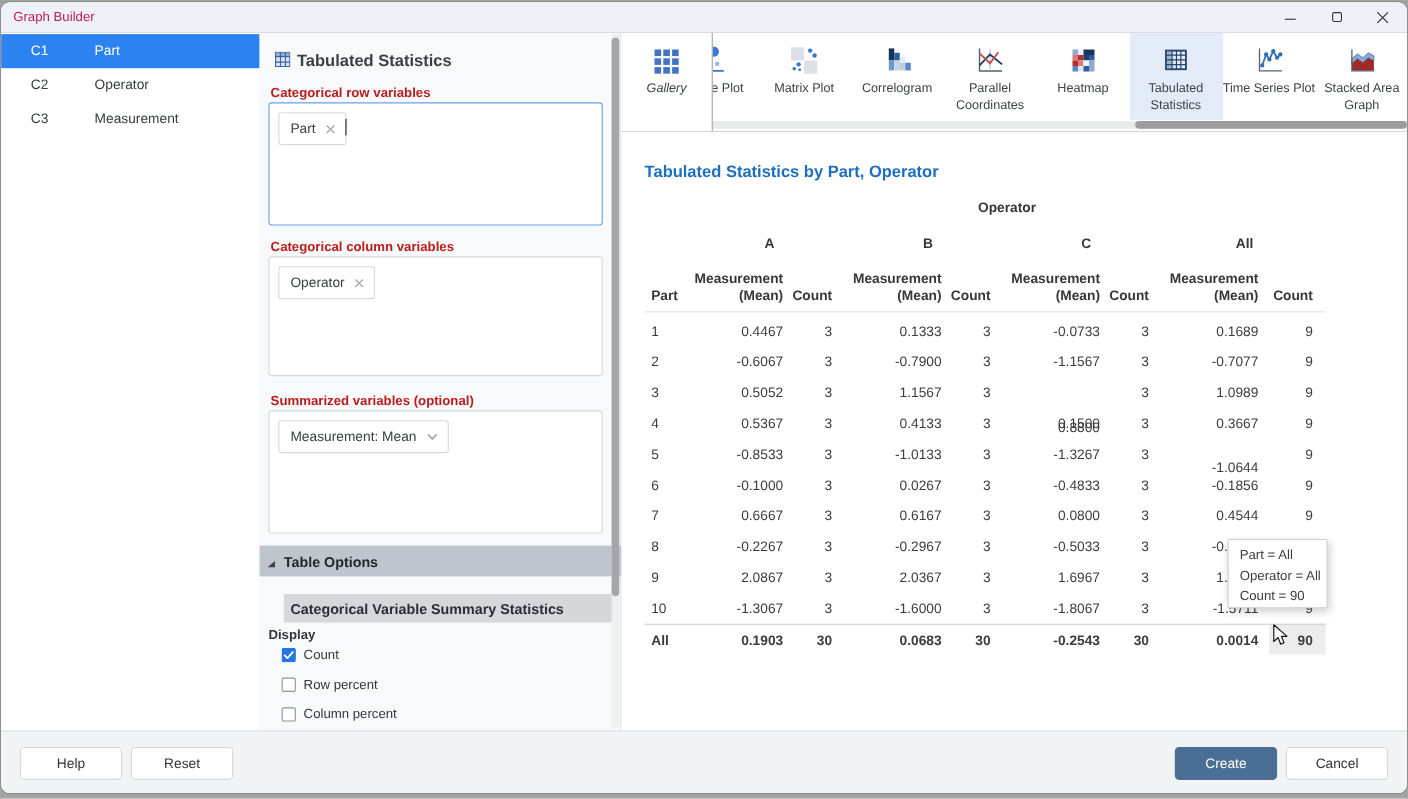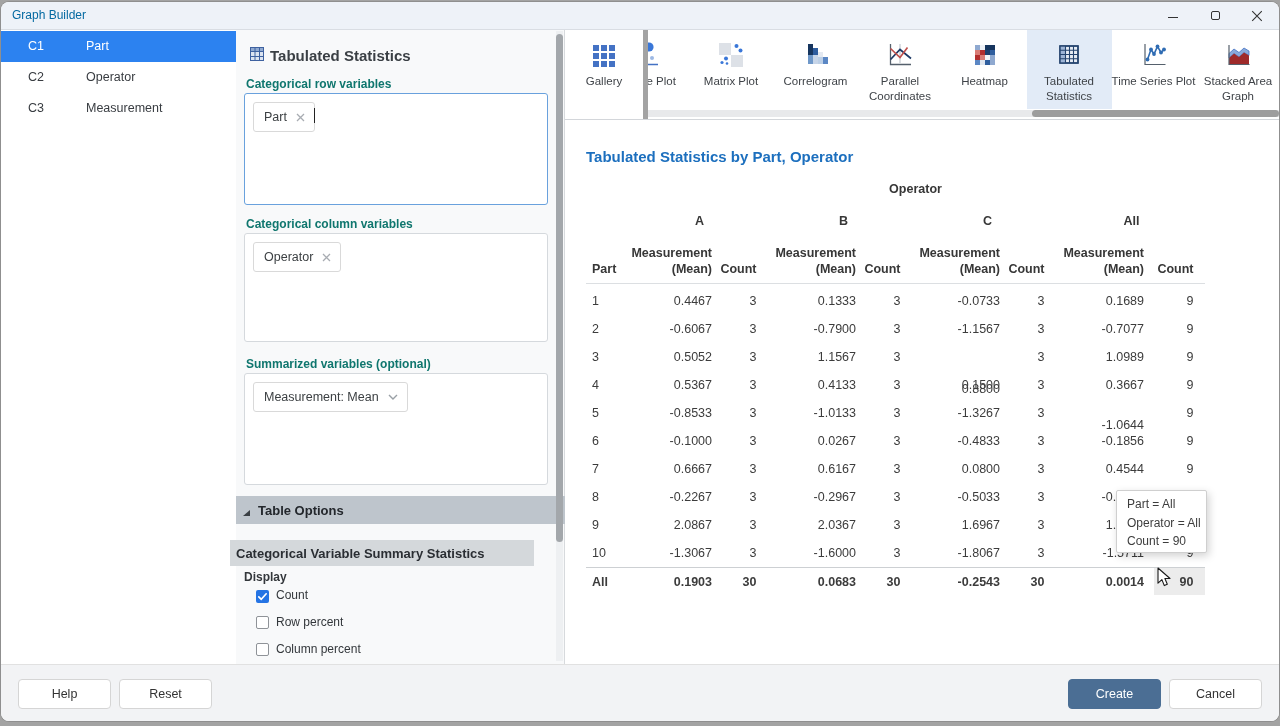--- a/index.html
+++ b/index.html
@@ -6,36 +6,36 @@
   html,body { width:1280px; height:726px; overflow:hidden; }
   body { background:#a3a3a3; font-family:"Liberation Sans",sans-serif; -webkit-font-smoothing:antialiased; }
   #stage-root { position:relative; width:1280px; height:726px; }
   .window { position:absolute; left:1px; top:2px; width:1278px; height:719px; background:#fff;
             border-radius:8px; overflow:hidden; box-shadow:0 0 0 1px rgba(120,120,120,.45); }
   .stage { position:absolute; left:-1px; top:-2px; width:1280px; height:726px; }
   .abs { position:absolute; }
 
   
   .titlebar { left:1px; top:2px; width:1278px; height:28px; background:#eef2f8; border-bottom:1px solid #d9dde3; }
-  .titlebar .title { position:absolute; left:11px; top:0; height:27px; line-height:27px; font-size:12px; color:#0369a1; }
+  .titlebar .title { position:absolute; left:11px; top:0; height:27px; line-height:27px; font-size:12px; color:#be185d; }
   .winbtn { position:absolute; top:0; width:40px; height:27px; display:flex; align-items:center; justify-content:center; }
   .minimize-glyph { width:10px; height:0; border-top:1px solid #333; margin-top:4px; }
   .maximize-glyph { width:9px; height:9px; border:1.1px solid #333; border-radius:2px; }
 
   
   .left-panel { left:1px; top:30px; width:235px; height:634px; background:#fff; }
   .col-row { position:absolute; left:0; width:235px; height:31px; line-height:31px; font-size:12.5px; color:#383c41; cursor:default; }
   .col-row .col-id { position:absolute; left:27px; }
   .col-row .col-name { position:absolute; left:85px; }
   .col-row.selected { background:#2c82f0; color:#ffffff; }
 
   
   .mid-panel { left:236px; top:30px; width:329px; height:634px; background:#f8f9fa; border-right:1px solid #d7dadd; }
   .panel-header-title { font-size:15px; font-weight:bold; color:#3a3f44; }
-  .field-label { font-size:12px; font-weight:bold; color:#0f766e; }
+  .field-label { font-size:12px; font-weight:bold; color:#b91c1c; }
   .var-box { position:absolute; background:#fff; border:1px solid #d5d9dd; border-radius:3px; }
   .var-box.focused { border:1px solid #69a1dd; }
   .chip { position:absolute; background:#fff; border:1px solid #d9d9d9; border-radius:3px; height:30px;
           display:flex; align-items:center; padding:0 9px 0 10px; font-size:12.5px; color:#3c4043; }
   .chip .chip-label { margin-right:9px; }
   .caret-line { position:absolute; width:1px; height:15px; background:#222; }
   .options-bar { position:absolute; background:#bec5cc; display:flex; align-items:center; }
   .options-bar .bar-text { font-size:13px; font-weight:bold; color:#23272c; margin-left:22px; }
   .collapse-tri { position:absolute; left:7px; top:14px; width:7px; height:6px; }
   .collapse-tri svg { display:block; }
@@ -48,21 +48,21 @@
   .check-row .cb-label { font-size:12px; color:#33373b; margin-left:7px; }
 
   
   .v-scroll-track { left:556px; top:31px; width:7px; height:630px; background:#eef0f2; }
   .v-scroll-thumb { position:absolute; left:0; top:3px; width:7px; height:508px; background:#a3a7ab; border-radius:3.5px; }
   .h-scroll-track { left:648px; top:110px; width:632px; height:7px; background:#e8e9eb; }
   .h-scroll-thumb { position:absolute; top:0; height:7px; background:#9d9d9d; border-radius:3.5px; }
 
   
   .gallery-strip { left:565px; top:30px; width:715px; height:90px; background:#fff; border-bottom:1px solid #d3d6da; }
-  .gallery-fixed { position:absolute; left:0; top:0; width:83px; height:89px; background:#fff; border-right:5px solid #a3a3a3; z-index:3; }
+  .gallery-fixed { position:absolute; left:0; top:0; width:83px; height:89px; background:#fff; border-right:1px solid #a3a3a3; z-index:3;font-style:italic; }
   .gallery-scroll { position:absolute; left:83px; top:0; width:631px; height:79px; overflow:hidden; }
   .g-item { position:absolute; top:0; width:85px; height:79px; text-align:center; }
   .g-item.selected { background:#e2ebf7; }
   .g-item .g-icon { position:absolute; left:50%; top:11px; width:28px; height:28px; margin-left:-14px; }
   .g-item .g-label { position:absolute; left:50%; width:92px; margin-left:-46px; top:44px; font-size:11.5px; line-height:14.5px; color:#3f4348; }
   .gallery-fixed .g-icon { position:absolute; left:50%; top:11px; width:28px; height:28px; margin-left:-14px; }
   .gallery-fixed .g-label { position:absolute; left:0; right:0; top:44px; text-align:center; font-size:11.5px; line-height:14.5px; color:#3f4348; }
 
   
   .table-area { left:565px; top:120px; width:714px; height:544px; background:#fff; }
@@ -169,21 +169,21 @@
 
       <div class="abs options-bar" style="left:236px; top:496px; width:329px; height:28px;">
         <div class="collapse-tri">
             <svg width="7" height="6" viewBox="0 0 7 6">
               <polygon points="7,0 7,6 0,6" fill="#3a3f44"></polygon>
             </svg>
           </div>
         <span class="bar-text">Table Options</span>
       </div>
 
-      <div class="abs section-header" style="left:230px; top:540px; width:304px; height:26px;">
+      <div class="abs section-header" style="left:258px; top:540px; width:304px; height:26px;">
         <span>Categorical Variable Summary Statistics</span>
       </div>
       <div class="abs display-label" style="left:244px; top:570px;">Display</div>
       <div id="checkbox-list">
           <div class="check-row" style="left: 256px; top: 588px;">
             <span class="cb"><svg width="13" height="13" viewBox="0 0 13 13">
                 <rect width="13" height="13" rx="2" fill="#2574e4"></rect>
                 <path d="M2.8 6.8 L5.3 9.3 L10.2 3.8" stroke="#fff" stroke-width="1.7" fill="none" stroke-linecap="round" stroke-linejoin="round"></path>
               </svg></span>
             <span class="cb-label">Count</span>

